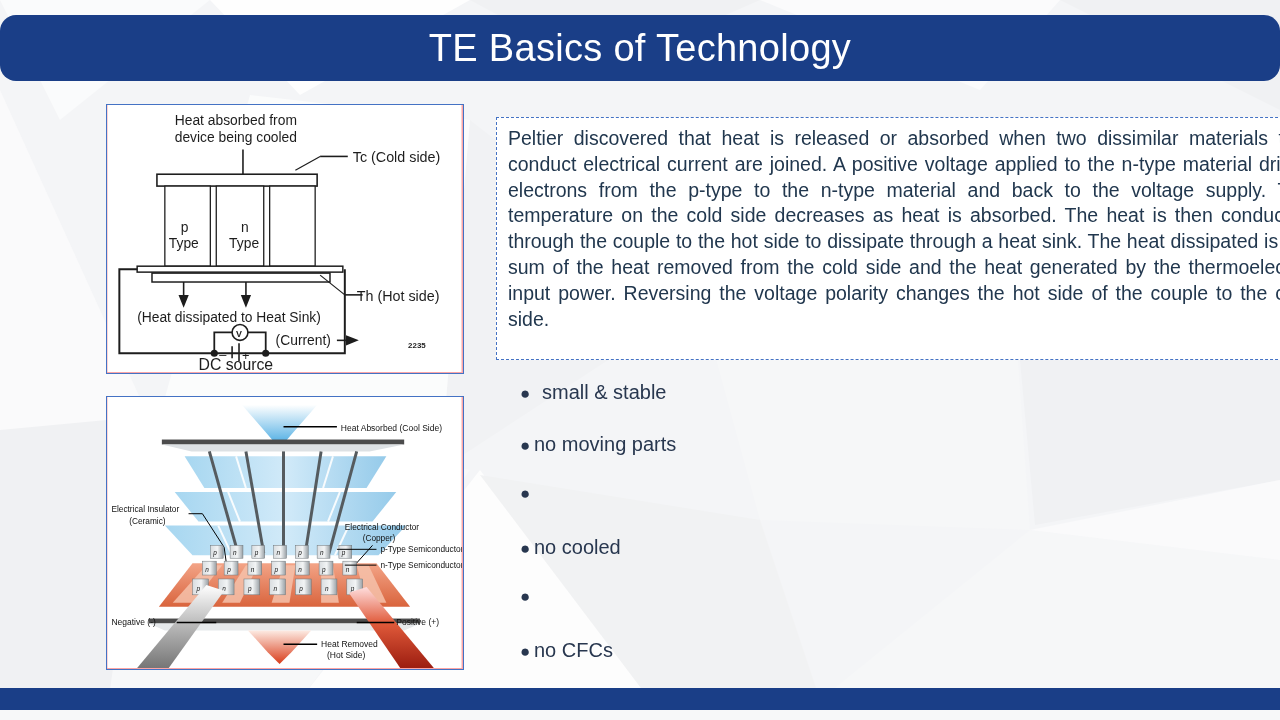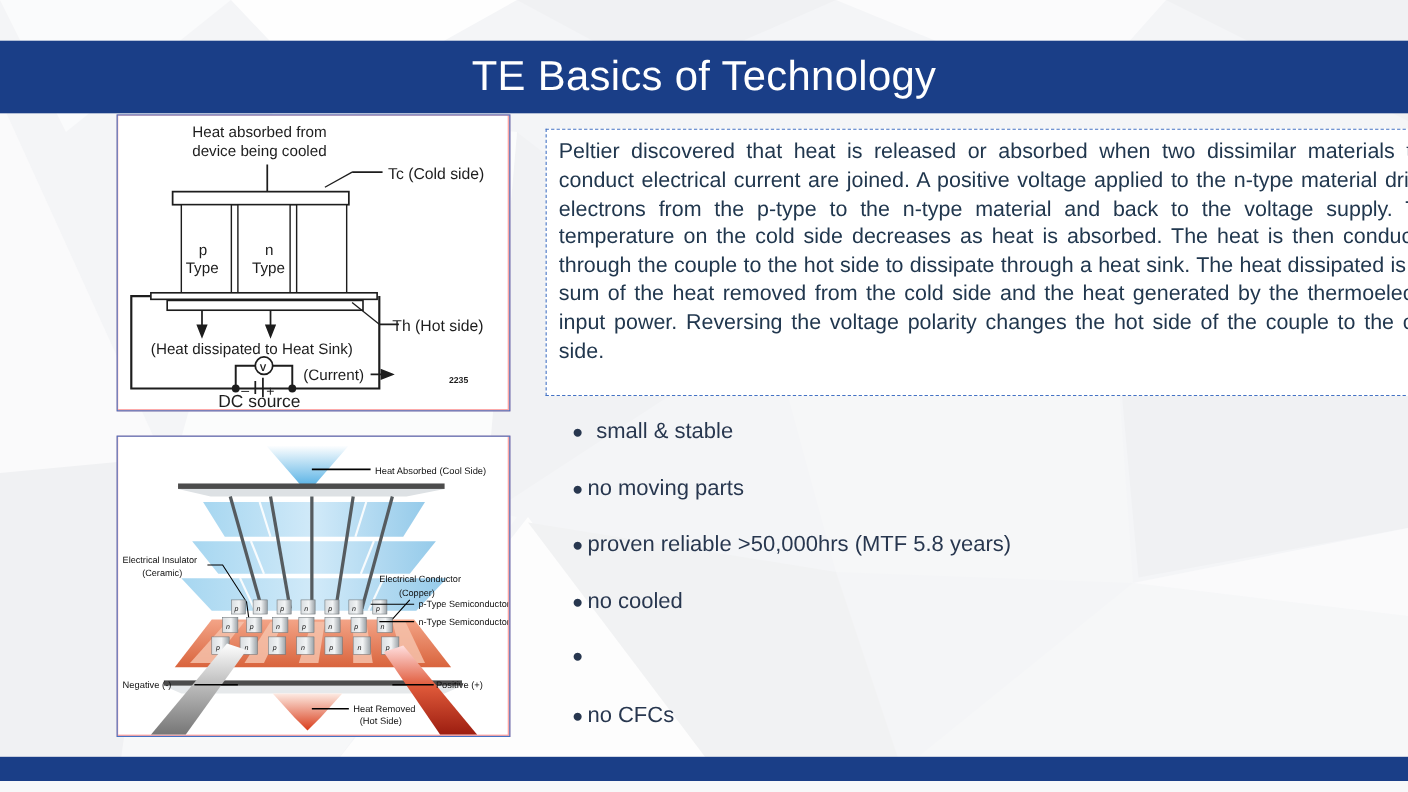--- a/index.html
+++ b/index.html
@@ -12,24 +12,24 @@
     position: relative;
     width: 1280px; height: 720px;
     background: #f4f5f7;
     overflow: hidden;
   }
   
   #bg-texture { position:absolute; inset:0; width:1280px; height:720px; }
 
   .title-bar {
     position: absolute;
-    left: 0; top: 37px;
+    left: 0; top: 15px;
     width: 1280px; height: 66px;
     background: #1a3e87;
-    display: flex; align-items: center; justify-content: center;
+    display: flex; align-items: center; justify-content: center; border-radius: 16px;
   }
   .title-text {
     color: #ffffff;
     font-size: 38px;
     font-weight: 400;
     letter-spacing: 0.3px;
     line-height: 1;
     white-space: nowrap;
   }
   .bottom-bar {
@@ -363,21 +363,20 @@
     <div class="bullet-row">
       <span class="bullet-dot">●</span>
       <span class="bullet-label">small &amp; stable</span>
     </div>
     <div class="bullet-row tight">
       <span class="bullet-dot">●</span>
       <span class="bullet-label">no moving parts</span>
     </div>
     <div class="bullet-row tight">
       <span class="bullet-dot">●</span>
-      <span class="bullet-label">proven reliable &gt;50,000hrs (MTF 5.8 years)</span>
     </div>
     <div class="bullet-row tight">
       <span class="bullet-dot">●</span>
       <span class="bullet-label">no cooled</span>
     </div>
     <div class="bullet-row tight">
       <span class="bullet-dot">●</span>
     </div>
     <div class="bullet-row tight">
       <span class="bullet-dot">●</span>

